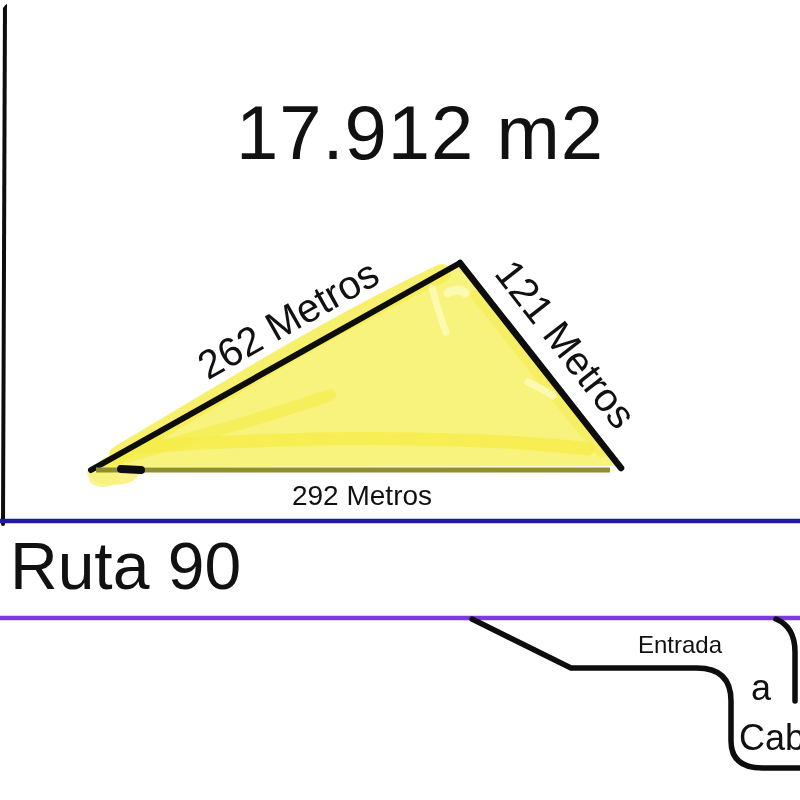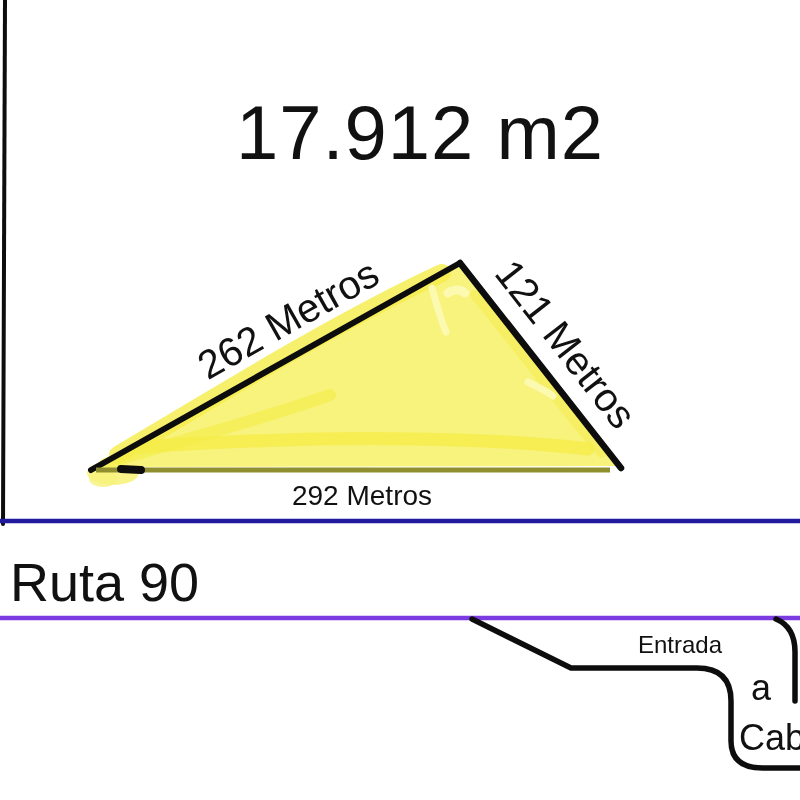--- a/index.html
+++ b/index.html
@@ -3,20 +3,21 @@
 <meta charset="utf-8">
 <style>
   html,body{margin:0;padding:0;}
   .canvas{
     position:relative;
     width:800px;height:800px;
     background:#ffffff;
     overflow:hidden;
     font-family:"Liberation Sans", sans-serif;
     color:#111;
+    border-radius:18px;
   }
   .canvas svg{position:absolute;left:0;top:0;}
   .label{
     position:absolute;
     white-space:nowrap;
     color:#111;
     line-height:1;
   }
   .area-title{
     left:420px;top:133px;
@@ -35,22 +36,21 @@
     font-size:40px;
   }
   .side-bottom{
     left:362px;top:496px;
     transform:translate(-50%,-50%);
     font-size:28px;
   }
   .route-name{
     left:10px;top:566px;
     transform:translateY(-50%);
-    font-size:54px;
-    margin-top:16px;
+    font-size:66px;
   }
   .entrance-1{
     left:680px;top:645px;
     transform:translate(-50%,-50%);
     font-size:24px;
   }
   .entrance-2{
     left:761px;top:688px;
     transform:translate(-50%,-50%);
     font-size:36px;

